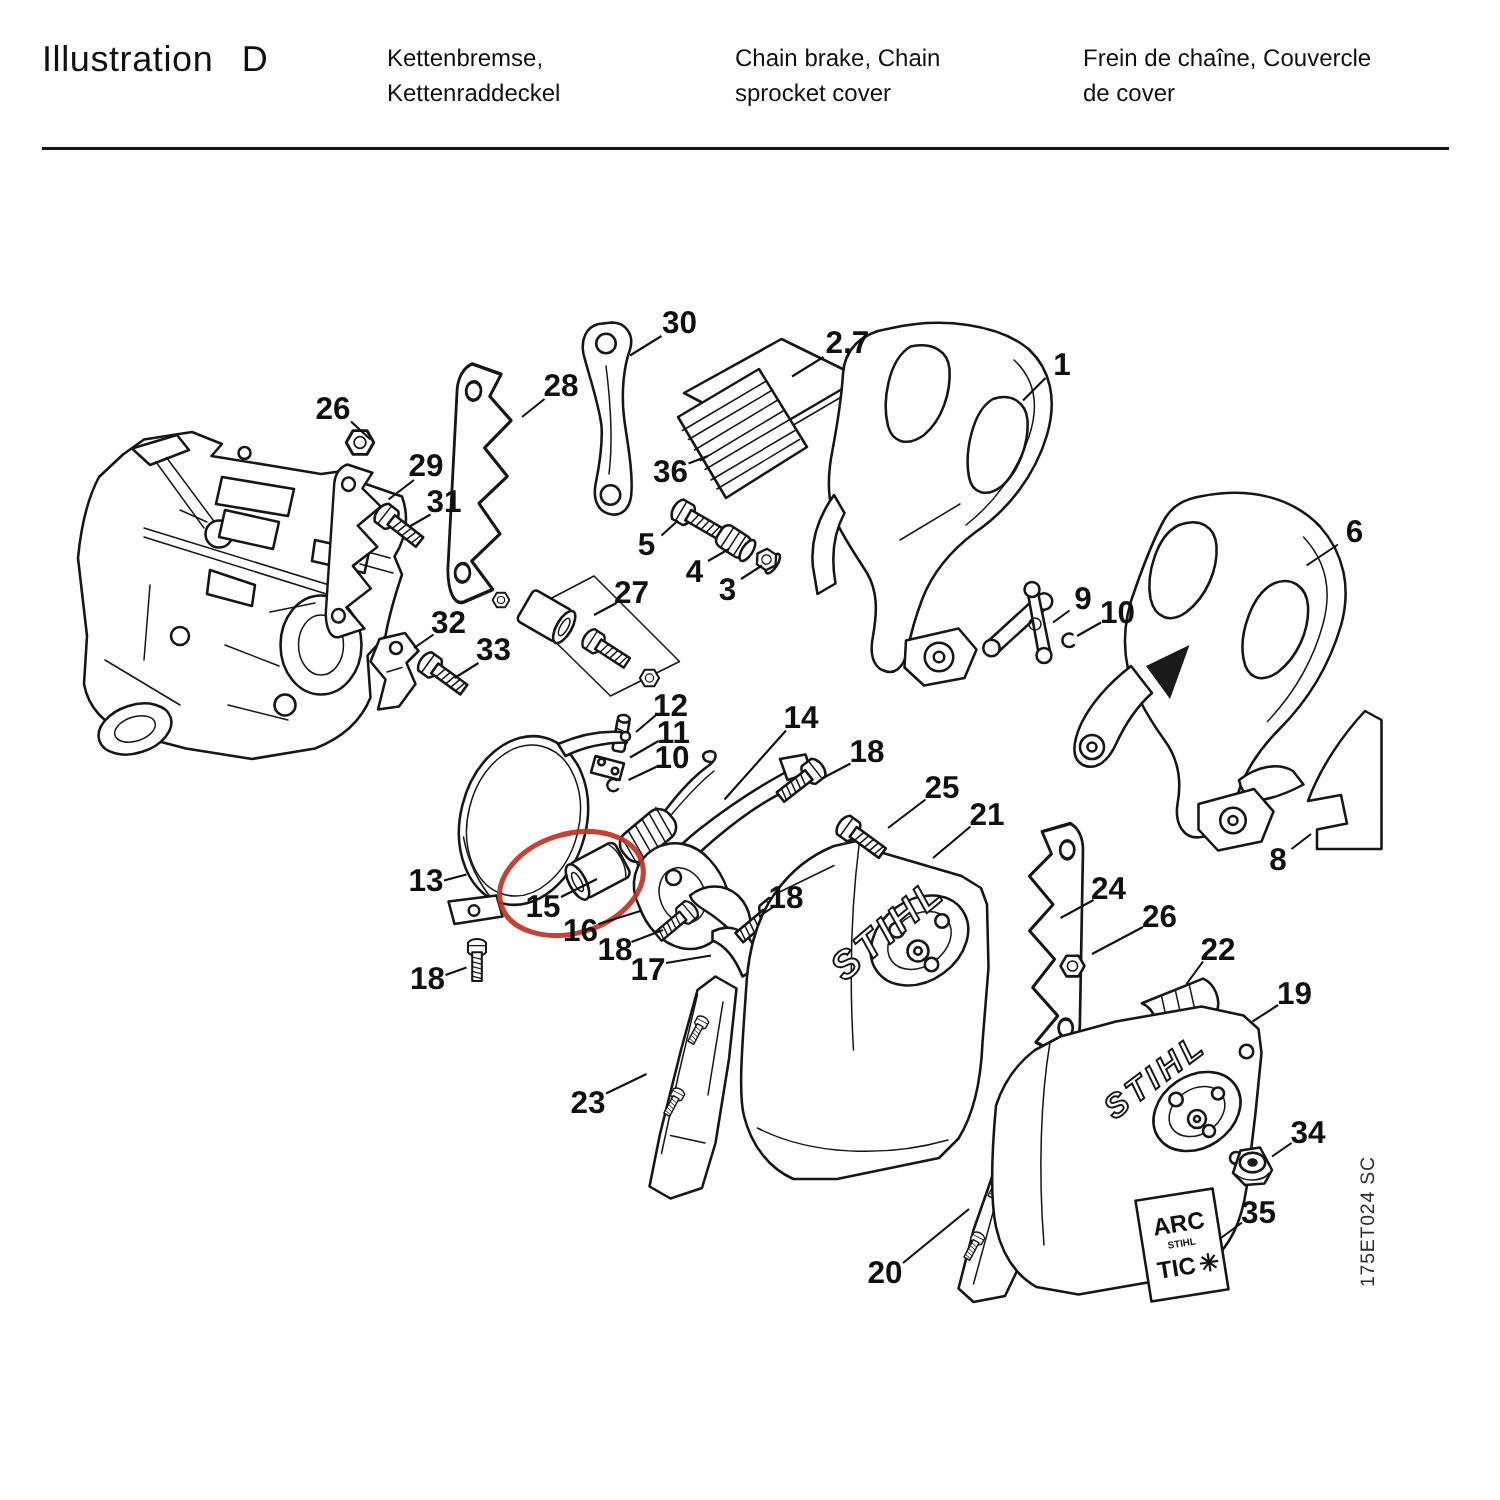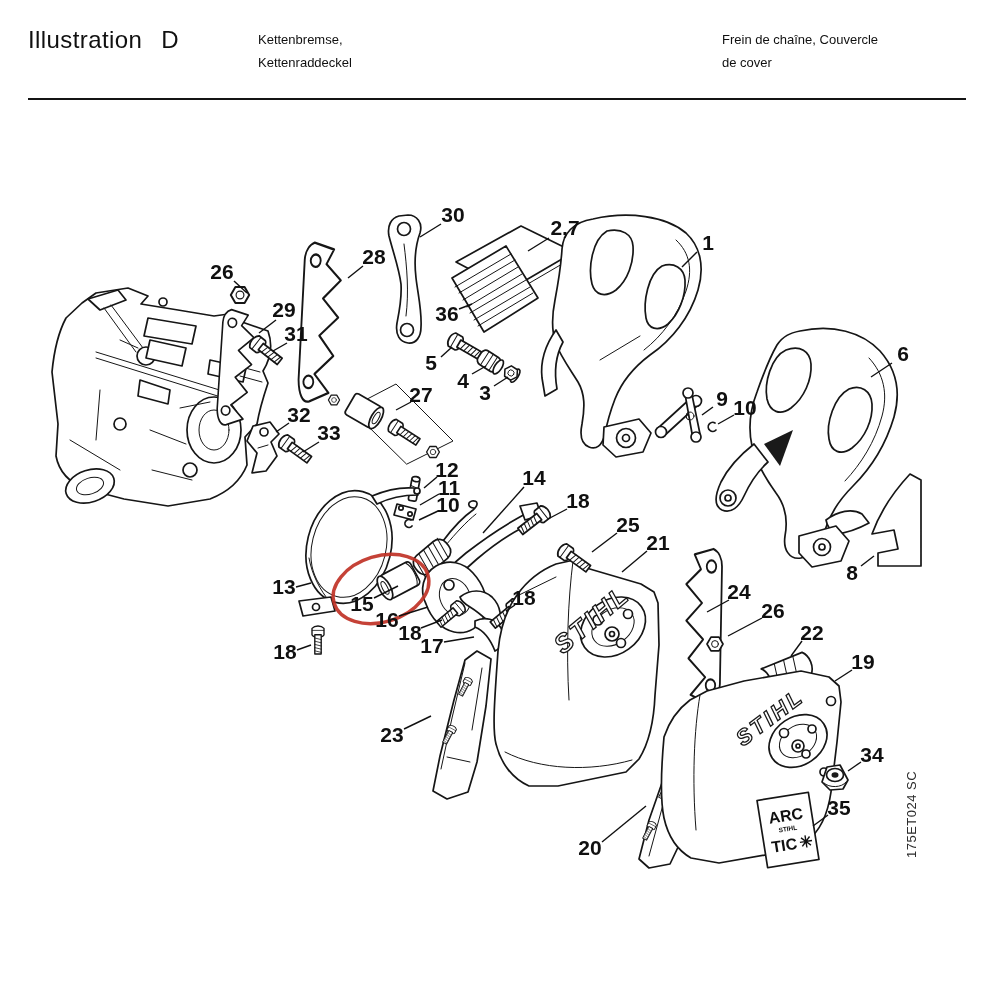--- a/index.html
+++ b/index.html
@@ -1,20 +1,20 @@
 <!DOCTYPE html>
 <html><head>
 <meta charset="utf-8">
 <style>
   html,body{margin:0;padding:0;background:#fff;}
   .page{position:relative;width:1000px;height:1000px;background:#fff;overflow:hidden;
         font-family:"Liberation Sans",sans-serif;color:#101010;}
   .hdr-title{position:absolute;left:28px;top:26px;font-size:24px;letter-spacing:.4px;white-space:nowrap;}
   .hdr-title .letter{display:inline-block;margin-left:19px;}
-  .hdr-col{position:absolute;top:28px;font-size:13px;line-height:23px;white-space:nowrap;}
+  .hdr-col{position:absolute;top:28px;font-size:16px;line-height:23px;white-space:nowrap;}
   .col-de{left:258px}.col-en{left:490px}.col-fr{left:722px}
   .rule{position:absolute;left:28px;width:938px;top:98px;border-top:2px solid #141414;}
   svg.art{position:absolute;left:0;top:0;}
   .s{stroke:#161616;stroke-width:1.7;fill:#fff;stroke-linejoin:round;stroke-linecap:round;}
   .sn{stroke:#161616;stroke-width:1.7;fill:none;stroke-linejoin:round;stroke-linecap:round;}
   .thin{stroke-width:1;}
   .dk{fill:#1a1a1a;stroke:none;}
   .callout{font-family:"Liberation Sans",sans-serif;font-weight:700;font-size:21px;fill:#101010;
            text-anchor:middle;}
   .leader{stroke:#101010;stroke-width:1.4;}
@@ -27,20 +27,24 @@
 </head>
 <body>
 
 <div class="page">
 
   <div class="hdr-title"><span>Illustration</span><span class="letter">D</span></div>
 
   <div class="hdr-col col-de">
     <div>Kettenbremse,</div>
     <div>Kettenraddeckel</div>
+  </div>
+  <div class="hdr-col col-en">
+    <div>Chain brake, Chain</div>
+    <div>sprocket cover</div>
   </div>
   <div class="hdr-col col-fr">
     <div>Frein de chaîne, Couvercle</div>
     <div>de cover</div>
   </div>
 
   <div class="rule"></div>
 
   <svg class="art" width="1000" height="1000" viewBox="0 0 1000 1000">
     <defs>

